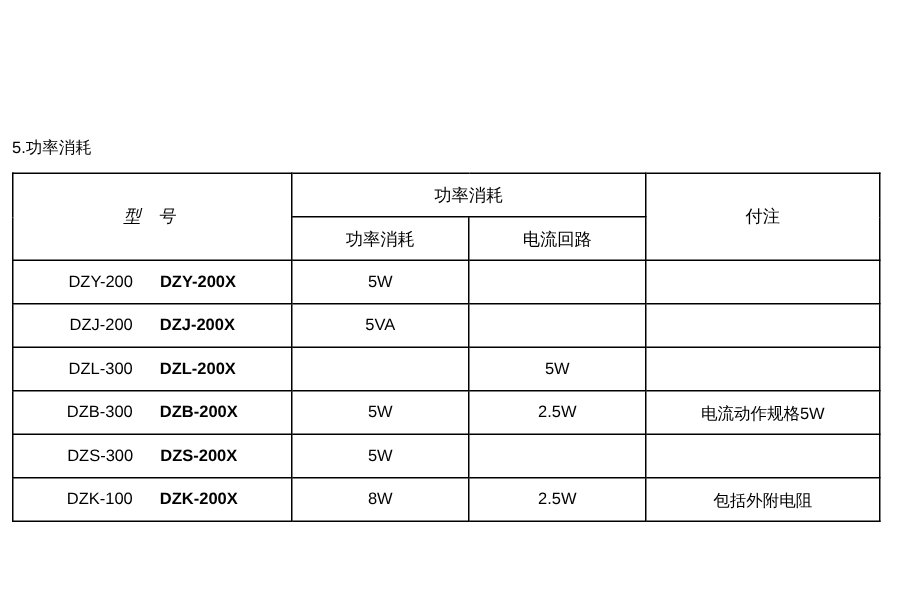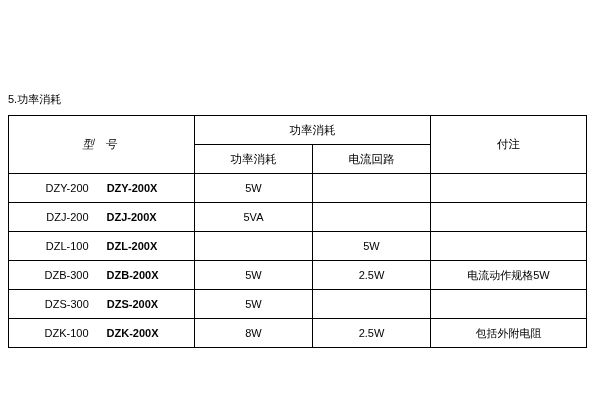--- a/index.html
+++ b/index.html
@@ -115,21 +115,21 @@
               <span class="model-b">DZJ-200X</span>
             </span>
           </td>
           <td>5VA</td>
           <td></td>
           <td></td>
         </tr>
         <tr>
           <td>
             <span class="model-cell">
-              <span class="model-a">DZL-100</span>
+              <span class="model-a">DZL-300</span>
               <span class="model-b">DZL-200X</span>
             </span>
           </td>
           <td></td>
           <td>5W</td>
           <td></td>
         </tr>
         <tr>
           <td>
             <span class="model-cell">

